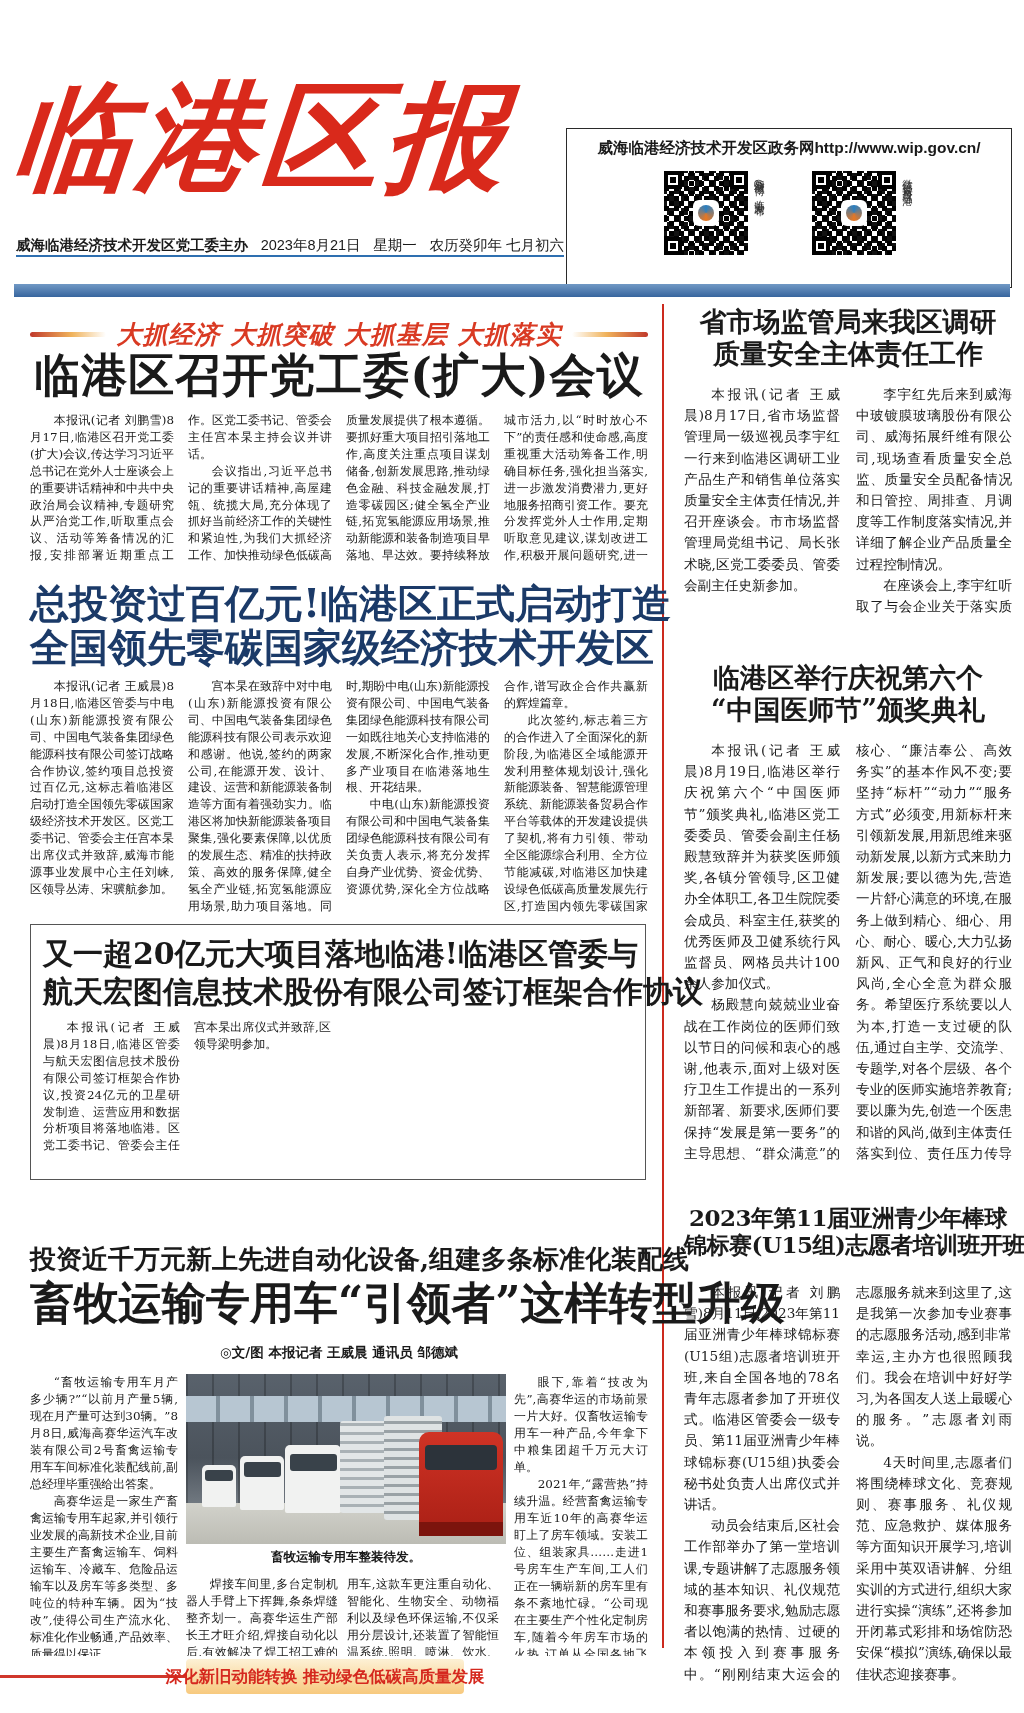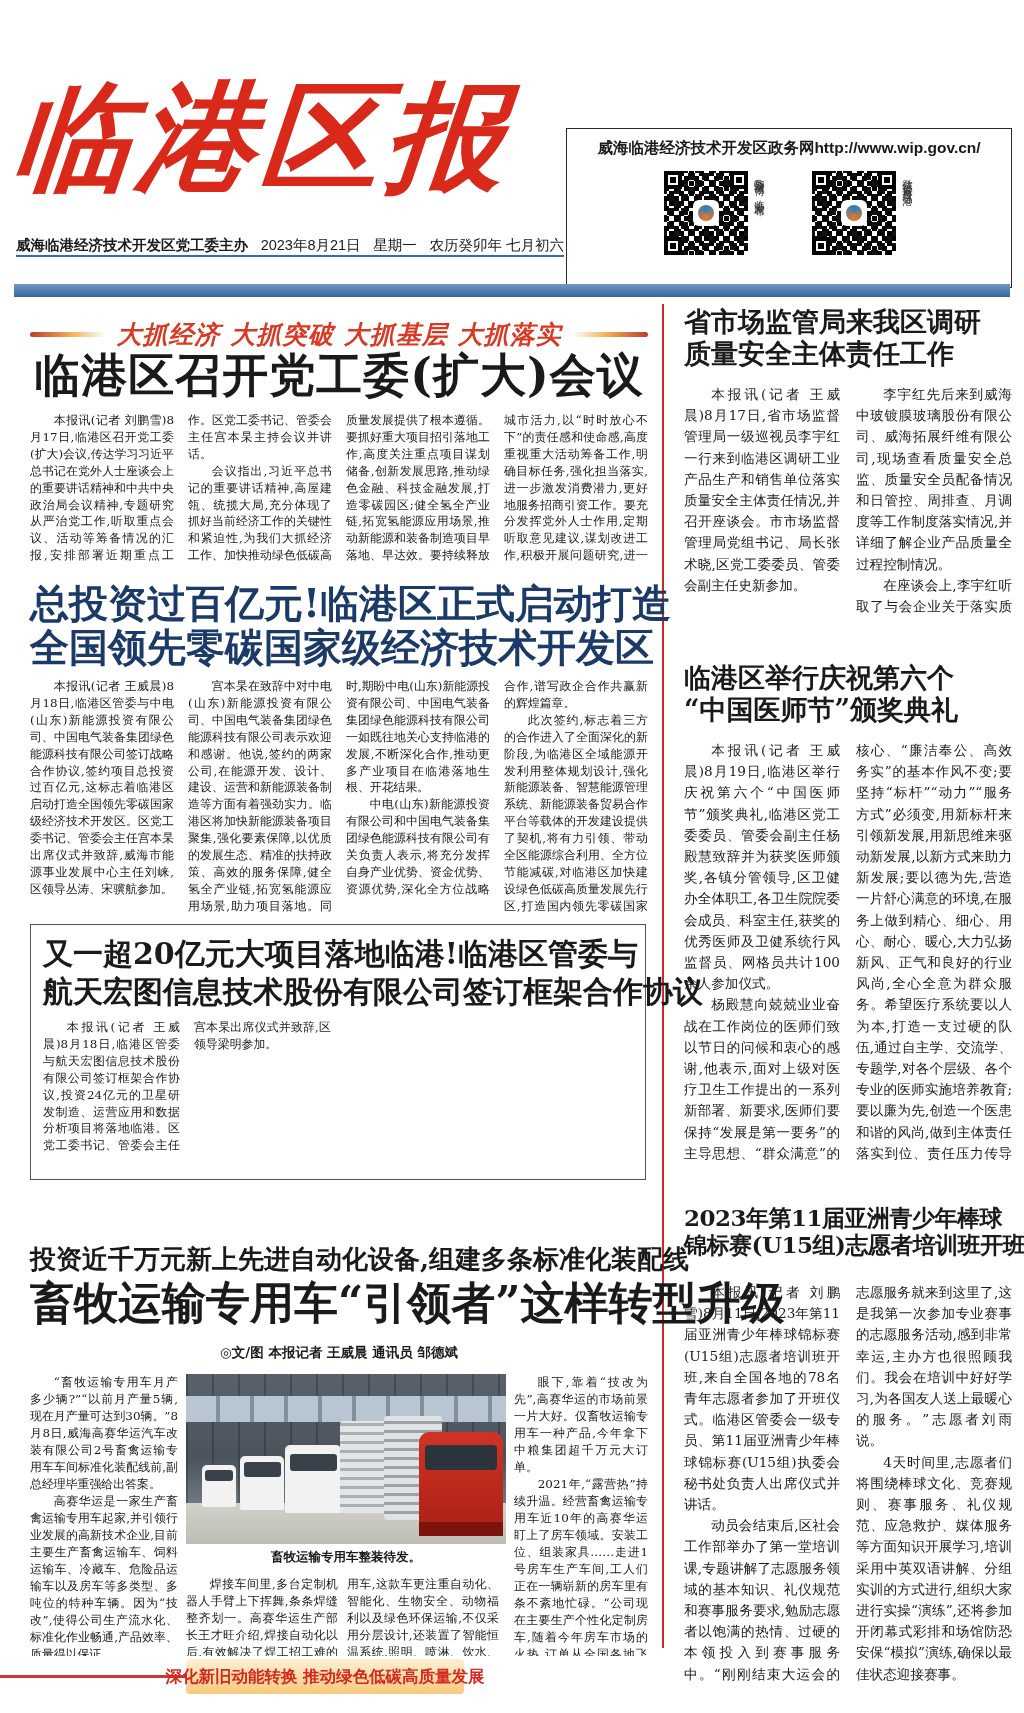--- a/index.html
+++ b/index.html
@@ -97,21 +97,21 @@
   .tred::after{content:"";position:absolute;left:0;right:0;bottom:0;height:13%;background:#7c140d;}
   .photo-caption{left:186px;top:1549px;width:320px;text-align:center;font-size:12.5px;font-weight:700;}
 
   
   .footer-line{left:0;top:1675px;width:186px;height:3px;background:#d0372b;}
   .footer-banner{left:186px;top:1659px;width:278px;height:35px;border-radius:4px;
      background:linear-gradient(180deg,#fdf1d5,#f7c97e);display:flex;align-items:center;justify-content:center;
      color:#d5281e;font-weight:900;font-size:16.5px;white-space:nowrap;}
 
   
-  .r-headline{width:328px;text-align:left;font-weight:900;font-size:27px;line-height:1.18;white-space:nowrap;}
+  .r-headline{width:328px;text-align:center;font-weight:900;font-size:27px;line-height:1.18;white-space:nowrap;}
   .r1-h{left:684px;top:306px;}
   .r1-body{left:684px;top:384px;width:328px;height:254px;}
   .r2-h{left:684px;top:662px;}
   .r2-body{left:684px;top:740px;width:328px;height:434px;}
   .r3-h{left:684px;top:1204px;font-size:23px;letter-spacing:-0.5px;}
   .r3-body{left:684px;top:1282px;width:328px;height:422px;}
 </style>
 </head>
 <body>
 

